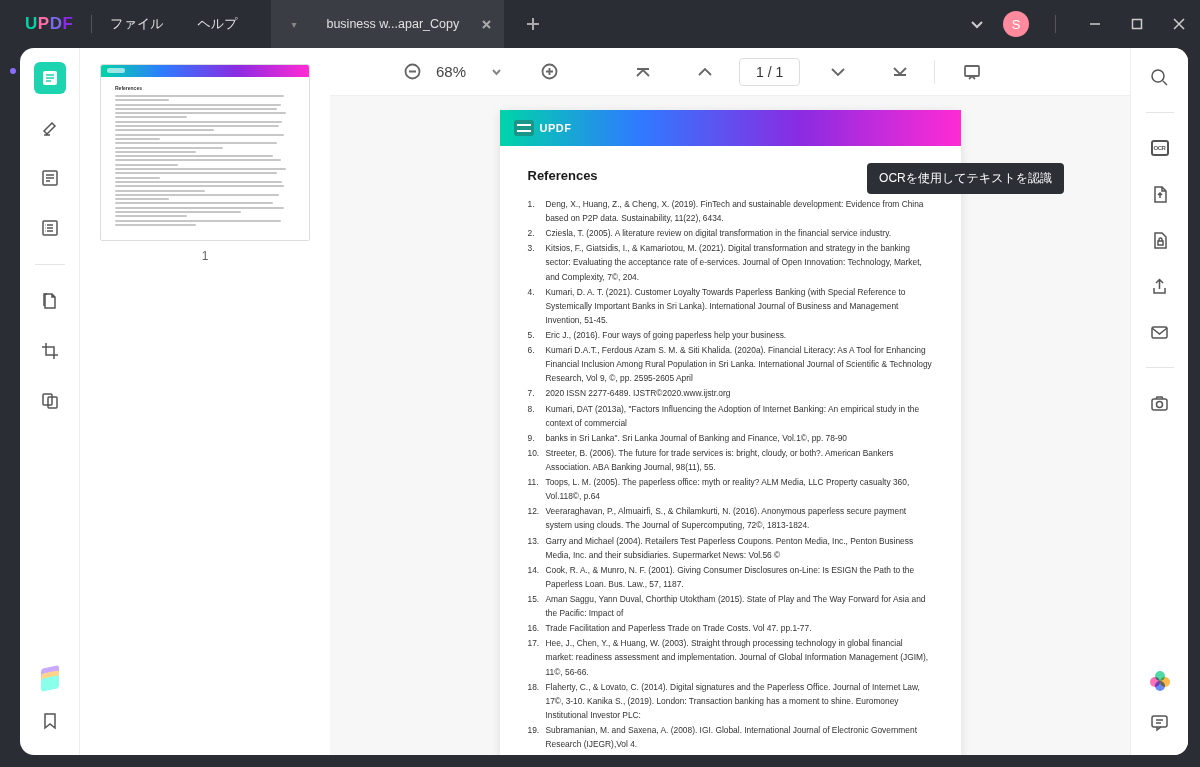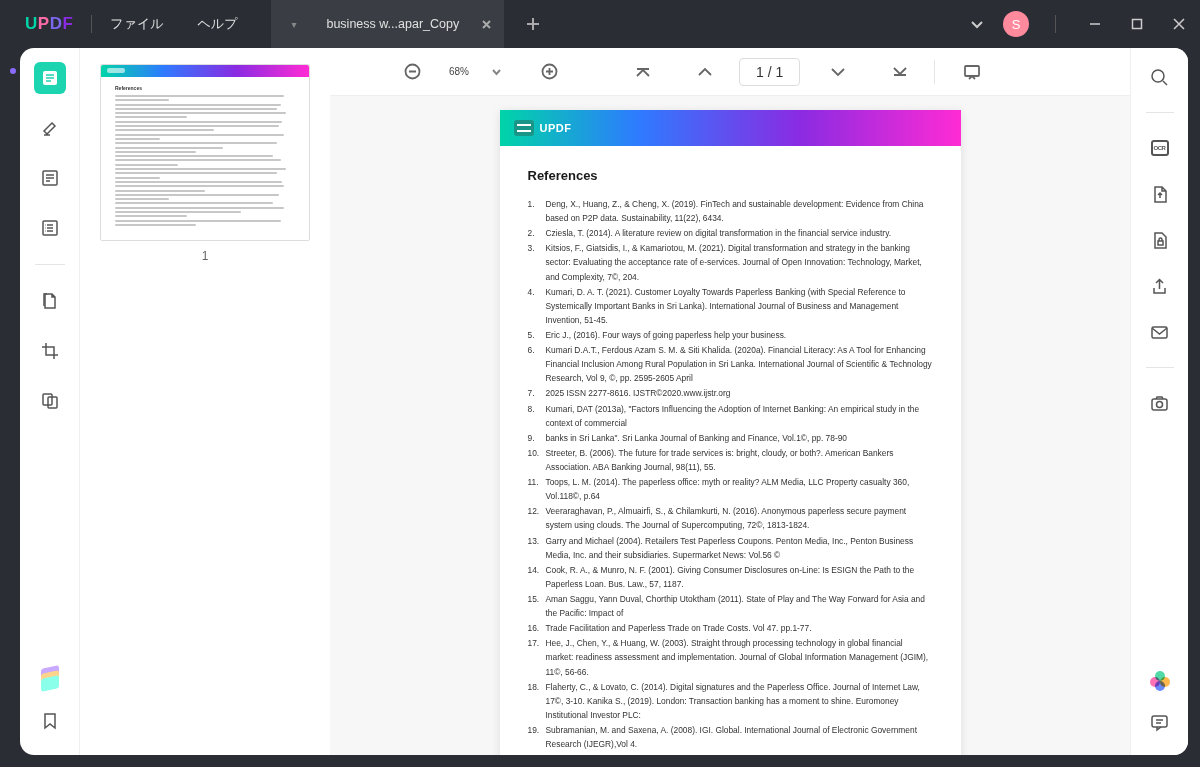--- a/index.html
+++ b/index.html
@@ -45,21 +45,21 @@
 .th-head::after { content: ""; position: absolute; width: 18px; height: 5px; background: rgba(255,255,255,.6); left: 6px; top: 3px; border-radius: 2px; }
 .th-body { padding: 8px 14px 12px; }
 .th-title { font-size: 5px; font-weight: 700; color: #333; margin-bottom: 4px; }
 .th-line { height: 2px; background: #c7c7c7; margin: 2.3px 0; border-radius: 1px; }
 .th-num { text-align: center; font-size: 12px; color: #666; margin-top: 8px; }
 
 .mainview { flex: 1; display: flex; flex-direction: column; position: relative; background: #f7f7f7; }
 .toolbar { height: 48px; background: #fff; border-bottom: 1px solid #eee; display: flex; align-items: center; padding-left: 68px; gap: 10px; }
 .tbbtn { width: 28px; height: 28px; display: flex; align-items: center; justify-content: center; cursor: pointer; }
 .tbbtn svg { width: 17px; height: 17px; stroke: #666; stroke-width: 1.8; fill: none; }
-.zoom-txt { width: 46px; text-align: center; font-size: 10px; color: #444; }
+.zoom-txt { width: 46px; text-align: left; font-size: 15px; color: #444; }
 .zoom-drop { cursor: pointer; margin-right: 24px; }
 .zoom-drop svg { width: 9px; height: 9px; stroke: #888; stroke-width: 2; fill: none; }
 .nav-gap { width: 44px; }
 .page-box { border: 1px solid #ddd; border-radius: 4px; padding: 5px 16px; font-size: 14px; color: #333; margin: 0 12px; }
 .tb-sep { width: 1px; height: 24px; background: #e5e5e5; margin: 0 12px; }
 
 .doc-scroll { flex: 1; overflow-y: auto; padding: 14px 0 40px; }
 .doc-scroll::-webkit-scrollbar { width: 14px; }
 .doc-scroll::-webkit-scrollbar-thumb { background: #c8c8c8; border-radius: 7px; border: 3px solid #f7f7f7; }
 
@@ -288,45 +288,46 @@
     <div class="doc-scroll">
       <div class="page">
         <div class="page-head">
           <div class="page-logo-sq"></div>
           <div class="page-logo-t">UPDF</div>
         </div>
         <div class="page-body">
           <div class="page-title">References</div>
           <ol id="refs-list">
               <li>Deng, X., Huang, Z., &amp; Cheng, X. (2019). FinTech and sustainable development: Evidence from China based on P2P data. Sustainability, 11(22), 6434.</li>
-              <li>Cziesla, T. (2014). A literature review on digital transformation in the financial service industry.</li>
+              <li>Cziesla, T. (2005). A literature review on digital transformation in the financial service industry.</li>
               <li>Kitsios, F., Giatsidis, I., &amp; Kamariotou, M. (2021). Digital transformation and strategy in the banking sector: Evaluating the acceptance rate of e-services. Journal of Open Innovation: Technology, Market, and Complexity, 7©, 204.</li>
               <li>Kumari, D. A. T. (2021). Customer Loyalty Towards Paperless Banking (with Special Reference to Systemically Important Banks in Sri Lanka). International Journal of Business and Management Invention, 51-45.</li>
               <li>Eric J., (2016). Four ways of going paperless help your business.</li>
               <li>Kumari D.A.T., Ferdous Azam S. M. &amp; Siti Khalida. (2020a). Financial Literacy: As A Tool for Enhancing Financial Inclusion Among Rural Population in Sri Lanka. International Journal of Scientific &amp; Technology Research, Vol 9, ©, pp. 2595-2605 April</li>
-              <li>2025 ISSN 2277-8616. IJSTR©2020.www.ijstr.org</li>
+              <li>2020 ISSN 2277-6489. IJSTR©2020.www.ijstr.org</li>
               <li>Kumari, DAT (2013a), "Factors Influencing the Adoption of Internet Banking: An empirical study in the context of commercial</li>
               <li>banks  in Sri Lanka". Sri Lanka Journal of Banking and Finance, Vol.1©, pp. 78-90</li>
               <li>Streeter, B. (2006). The future for trade services is: bright, cloudy, or both?. American Bankers Association. ABA Banking Journal, 98(11), 55.</li>
-              <li>Toops, L. M. (2014). The paperless office: myth or reality? ALM Media, LLC Property casualty 360, Vol.118©, p.64</li>
+              <li>Toops, L. M. (2005). The paperless office: myth or reality? ALM Media, LLC Property casualty 360, Vol.118©, p.64</li>
               <li>Veeraraghavan, P., Almuairfi, S., &amp; Chilamkurti, N. (2016). Anonymous paperless secure payment system using clouds. The Journal of Supercomputing, 72©, 1813-1824.</li>
               <li>Garry and Michael (2004). Retailers Test Paperless Coupons. Penton Media, Inc., Penton Business Media, Inc. and their subsidiaries. Supermarket News: Vol.56 ©</li>
               <li>Cook, R. A., &amp; Munro, N. F. (2001). Giving Consumer Disclosures on-Line: Is ESIGN the Path to the Paperless Loan. Bus. Law., 57, 1187.</li>
-              <li>Aman Saggu, Yann Duval, Chorthip Utoktham (2011). State of Play and The Way Forward for Asia and the Pacific: Impact of</li>
+              <li>Aman Saggu, Yann Duval, Chorthip Utoktham (2015). State of Play and The Way Forward for Asia and the Pacific: Impact of</li>
               <li>Trade Facilitation and Paperless Trade on Trade Costs. Vol 47. pp.1-77.</li>
               <li>Hee, J., Chen, Y., &amp; Huang, W. (2003). Straight through processing technology in global financial market: readiness assessment and implementation. Journal of Global Information Management (JGIM), 11©, 56-66.</li>
               <li>Flaherty, C., &amp; Lovato, C. (2014). Digital signatures and the Paperless Office. Journal of Internet Law, 17©, 3-10. Kanika S., (2019). London: Transaction banking has a moment to shine. Euromoney Institutional Investor PLC:</li>
               <li>Subramanian, M. and Saxena, A. (2008). IGI. Global. International Journal of Electronic Government Research (IJEGR),Vol 4.</li>
               <li>©: DOI: 10.4018/jegr.2008040102.</li>
             </ol>
 
         </div>
       </div>
     </div>
 
+    <div class="tooltip">OCRを使用してテキストを認識</div>
   </div>
 
   <div class="rtools">
     <div class="rtool">
         <svg>
           <circle cx="8" cy="8" r="6"></circle>
           <path d="M13 13 L17 17"></path>
         </svg>
       </div>
     <div class="rt-sep"></div>

